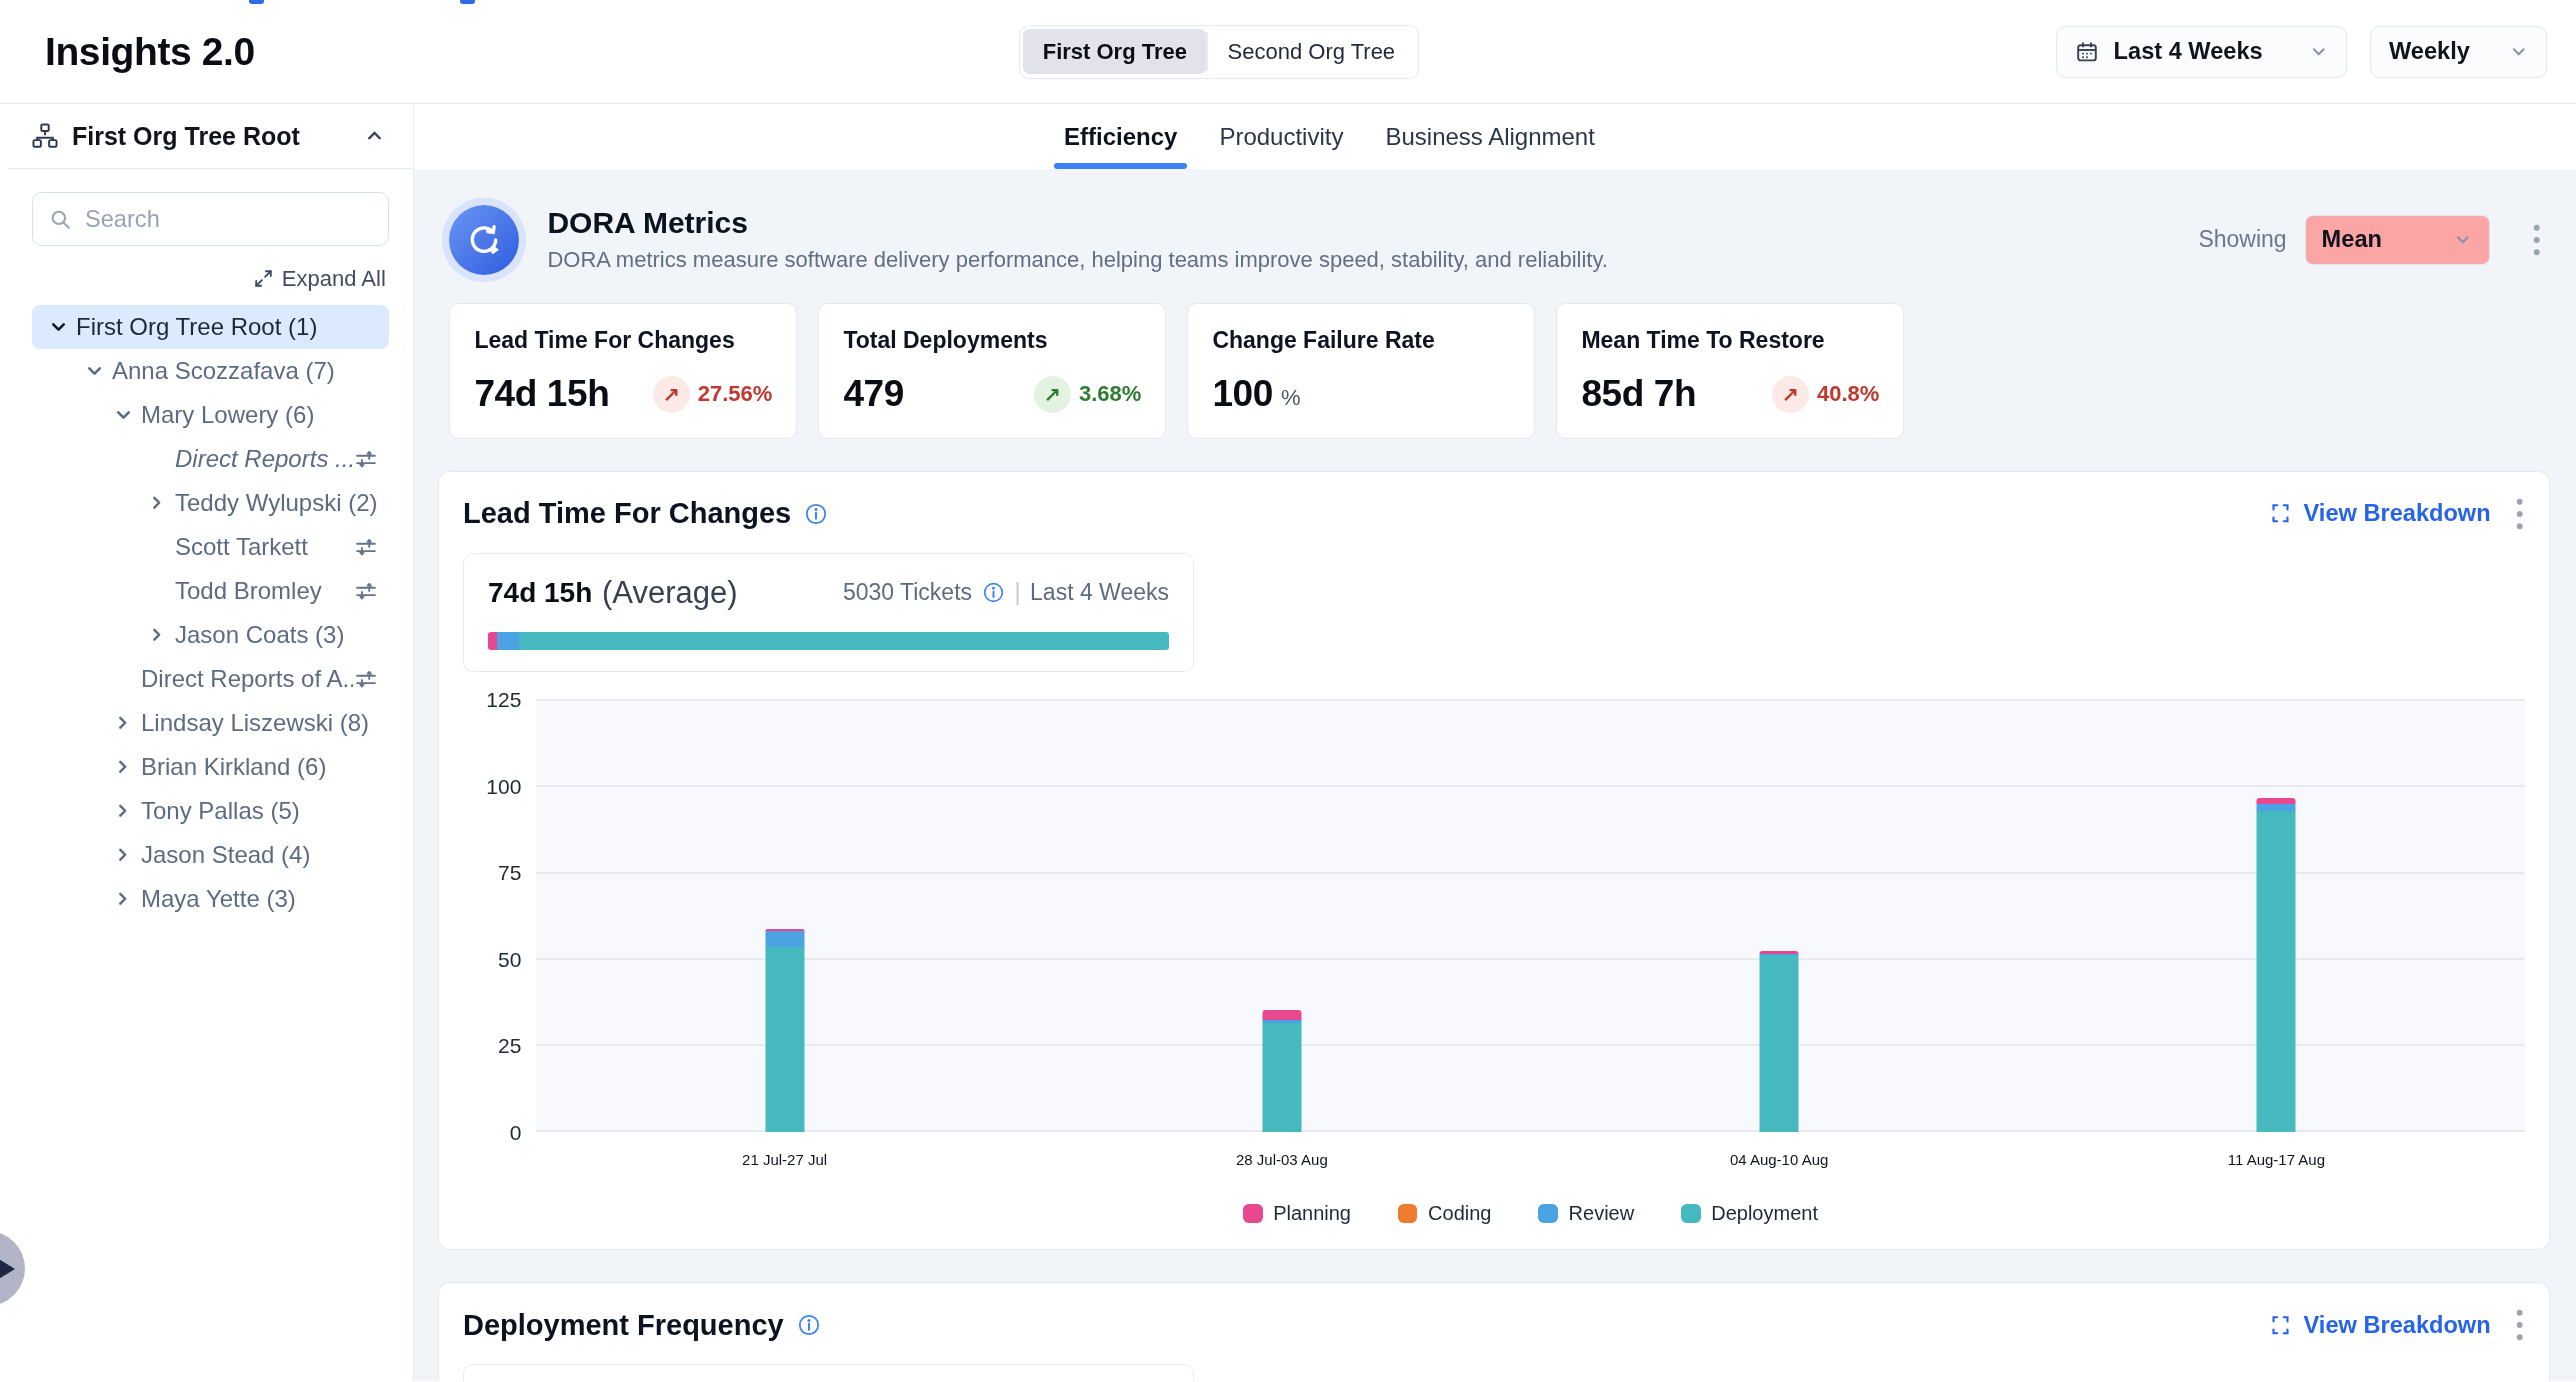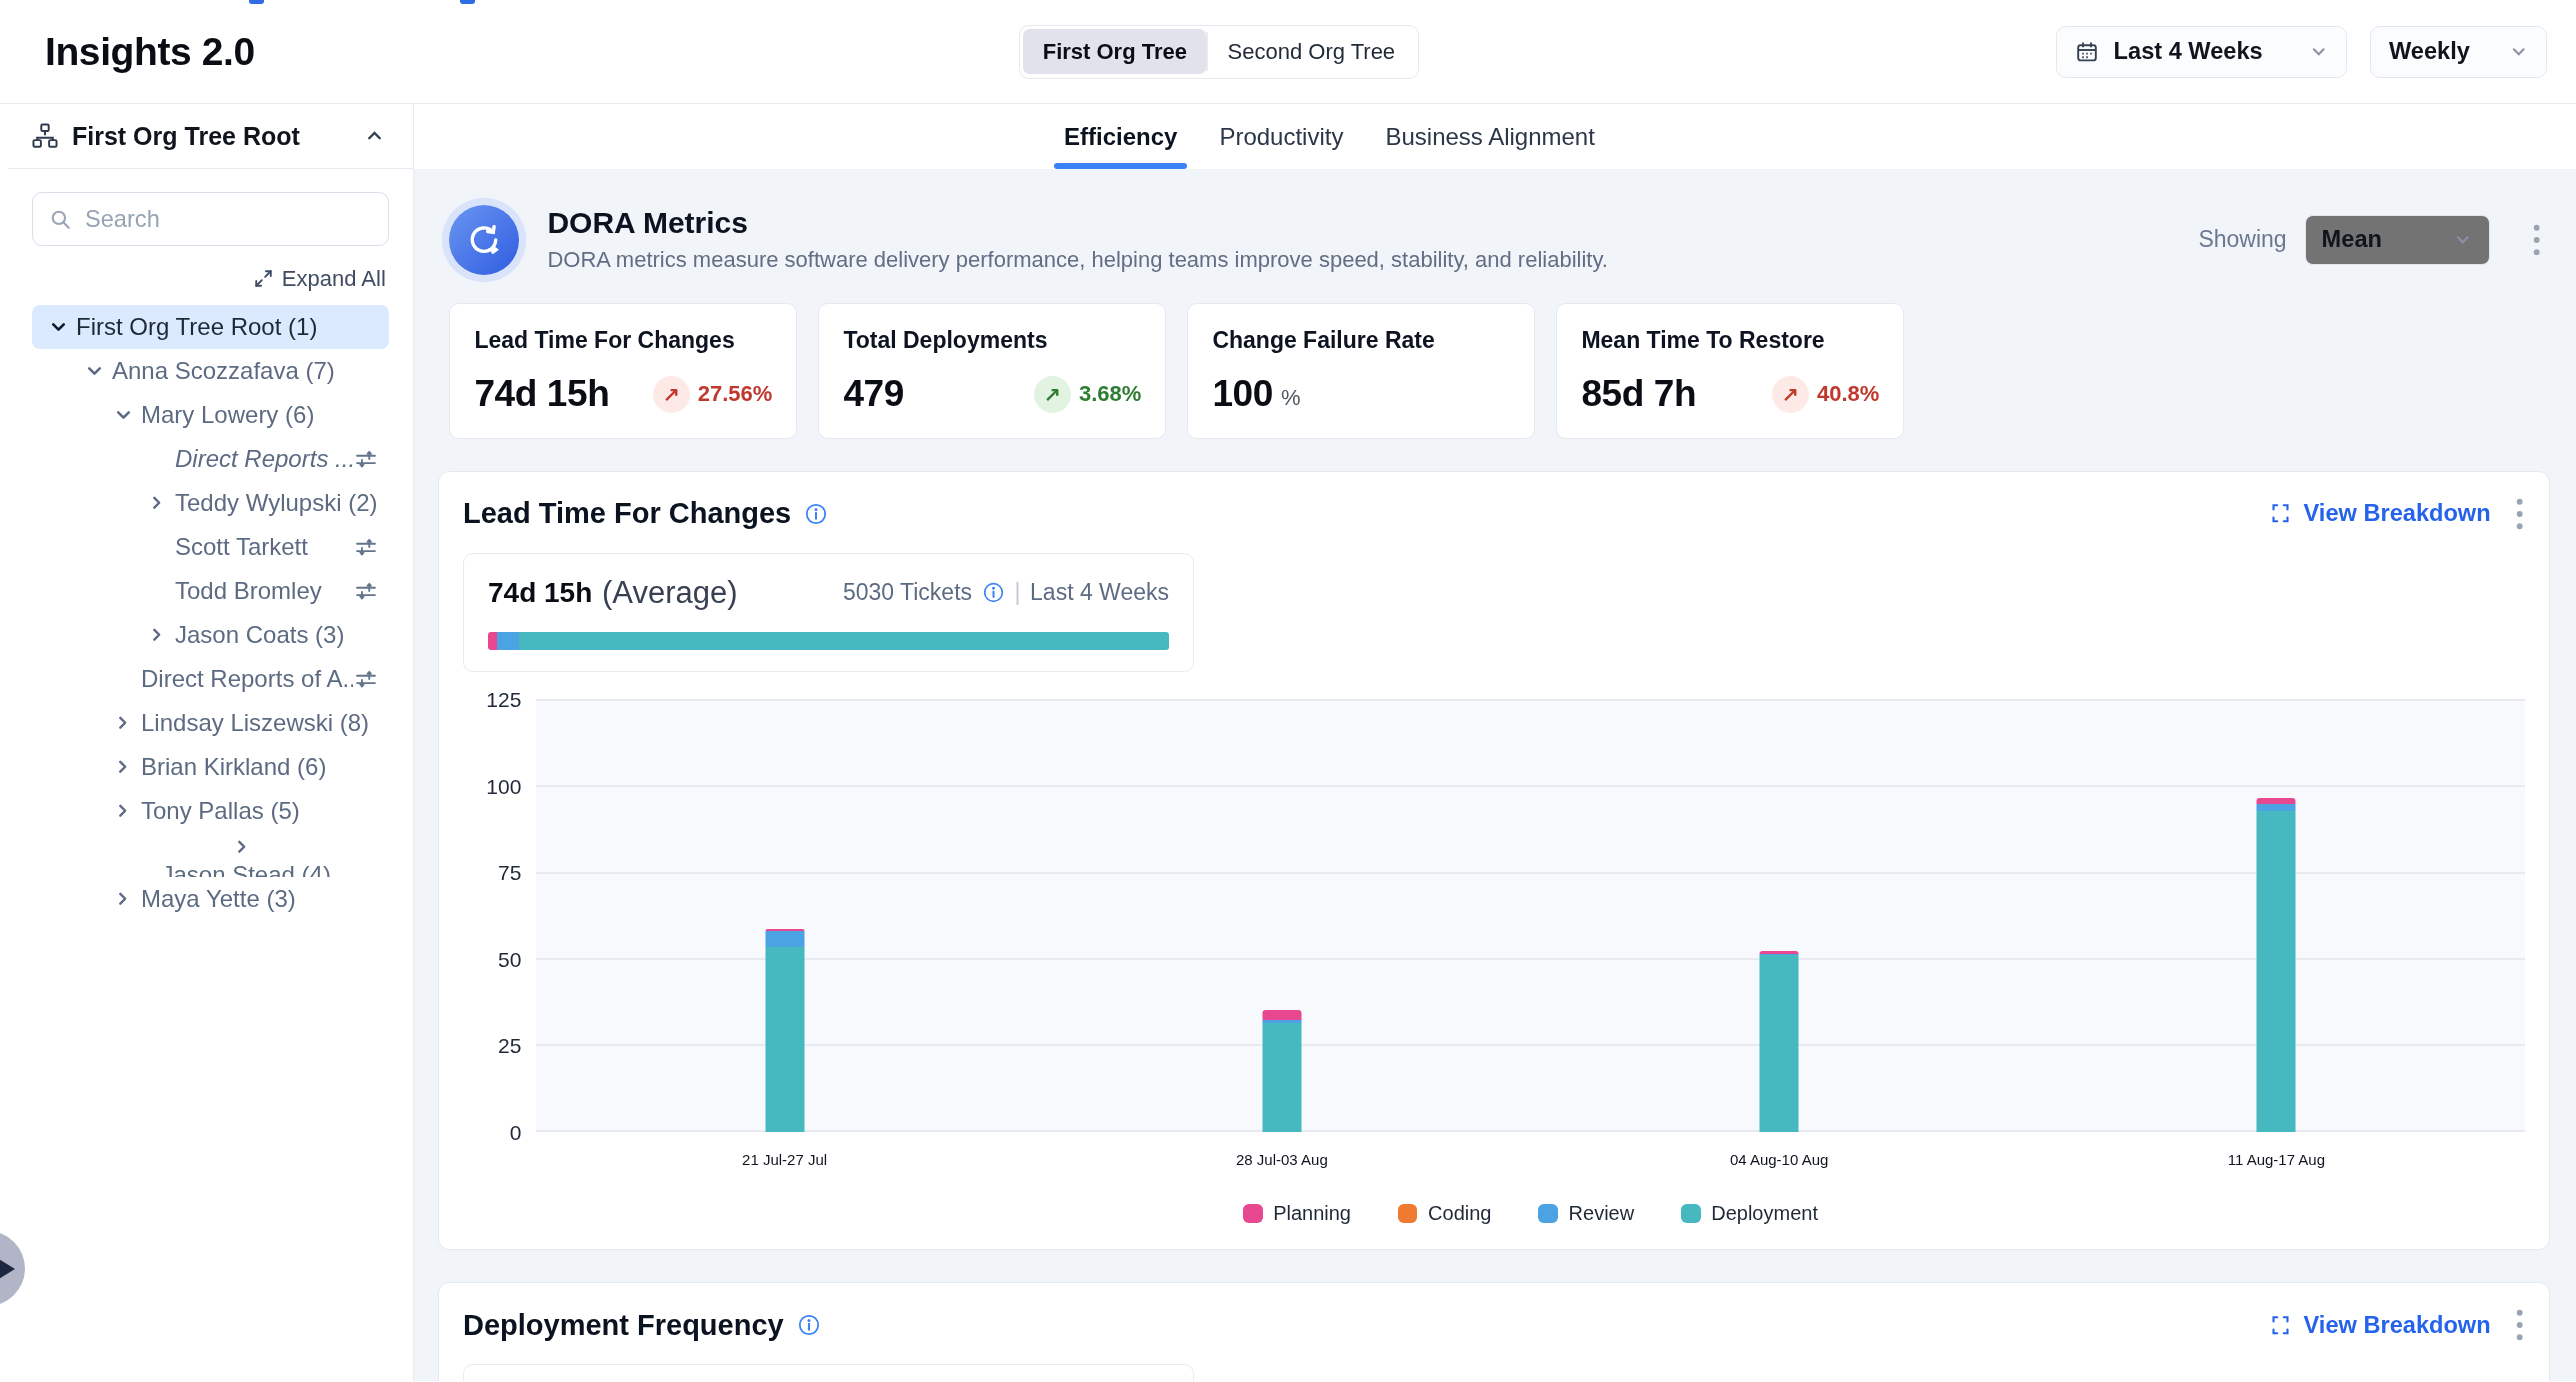--- a/index.html
+++ b/index.html
@@ -53,21 +53,21 @@
   
   .dora-head { display:flex; align-items:center; margin:6.5px 8px 28px 11.4px; }
   .dora-icon { width:70px; height:70px; border-radius:50%; flex:0 0 70px;
     background:linear-gradient(135deg,#6b96f2,#2e5ce0); box-shadow:0 0 0 7.3px #d9e4fb;
     display:flex; align-items:center; justify-content:center; }
   .dora-titles { margin-left:28px; }
   .dora-titles h2 { font-size:30px; font-weight:800; color:#0b1220; }
   .dora-titles p { font-size:22px; color:#626e84; margin-top:7.3px; }
   .showing { margin-left:auto; display:flex; align-items:center; gap:18px; }
   .showing .lab { font-size:23px; color:#6b7890; }
-  .mean-select { width:185px; height:50px; border:1.6px solid #e1e6ee; border-radius:8px; background:#737373;
+  .mean-select { width:185px; height:50px; border:1.6px solid #e1e6ee; border-radius:8px; background:#fca5a5;
     display:flex; align-items:center; justify-content:space-between; padding:0 16px; font-size:23.6px; font-weight:600; color:#10141d; cursor:pointer; }
   .kebab { margin-left:23px; cursor:pointer; display:flex; align-items:center; }
 
   
   .stats { display:flex; gap:21px; margin-left:11.4px; }
   .stat-card { width:348px; height:136px; background:#fff; border:1.6px solid #e4e9f0; border-radius:9.7px; padding:23px 24px; }
   .stat-title { font-size:23px; font-weight:700; color:#0d1320; white-space:nowrap; }
   .stat-row { display:flex; align-items:center; margin-top:19.5px; }
   .stat-value { font-size:37px; font-weight:800; color:#0a0d14; letter-spacing:-0.4px; }
   .stat-suffix { font-size:22px; color:#4b5563; margin-left:8px; margin-top:8px; }
@@ -318,21 +318,21 @@
               <span class="lbl">Brian Kirkland (6)</span>
             </div>
             <div class="tree-row" style="padding-left: 81px;">
               <span class="chev" style="color: rgb(93, 107, 130);">
                 <svg width="19.5" height="19.5" viewBox="0 0 24 24" fill="none" stroke="currentColor" stroke-width="3" stroke-linecap="round" stroke-linejoin="round">
                   <polyline points="9,6 15,12 9,18"></polyline>
                 </svg>
               </span>
               <span class="lbl">Tony Pallas (5)</span>
             </div>
-            <div class="tree-row" style="padding-left: 81px; flex-direction: column;">
+            <div class="tree-row" style="padding-left: 81px;">
               <span class="chev" style="color: rgb(93, 107, 130);">
                 <svg width="19.5" height="19.5" viewBox="0 0 24 24" fill="none" stroke="currentColor" stroke-width="3" stroke-linecap="round" stroke-linejoin="round">
                   <polyline points="9,6 15,12 9,18"></polyline>
                 </svg>
               </span>
               <span class="lbl">Jason Stead (4)</span>
             </div>
             <div class="tree-row" style="padding-left: 81px;">
               <span class="chev" style="color: rgb(93, 107, 130);">
                 <svg width="19.5" height="19.5" viewBox="0 0 24 24" fill="none" stroke="currentColor" stroke-width="3" stroke-linecap="round" stroke-linejoin="round">

